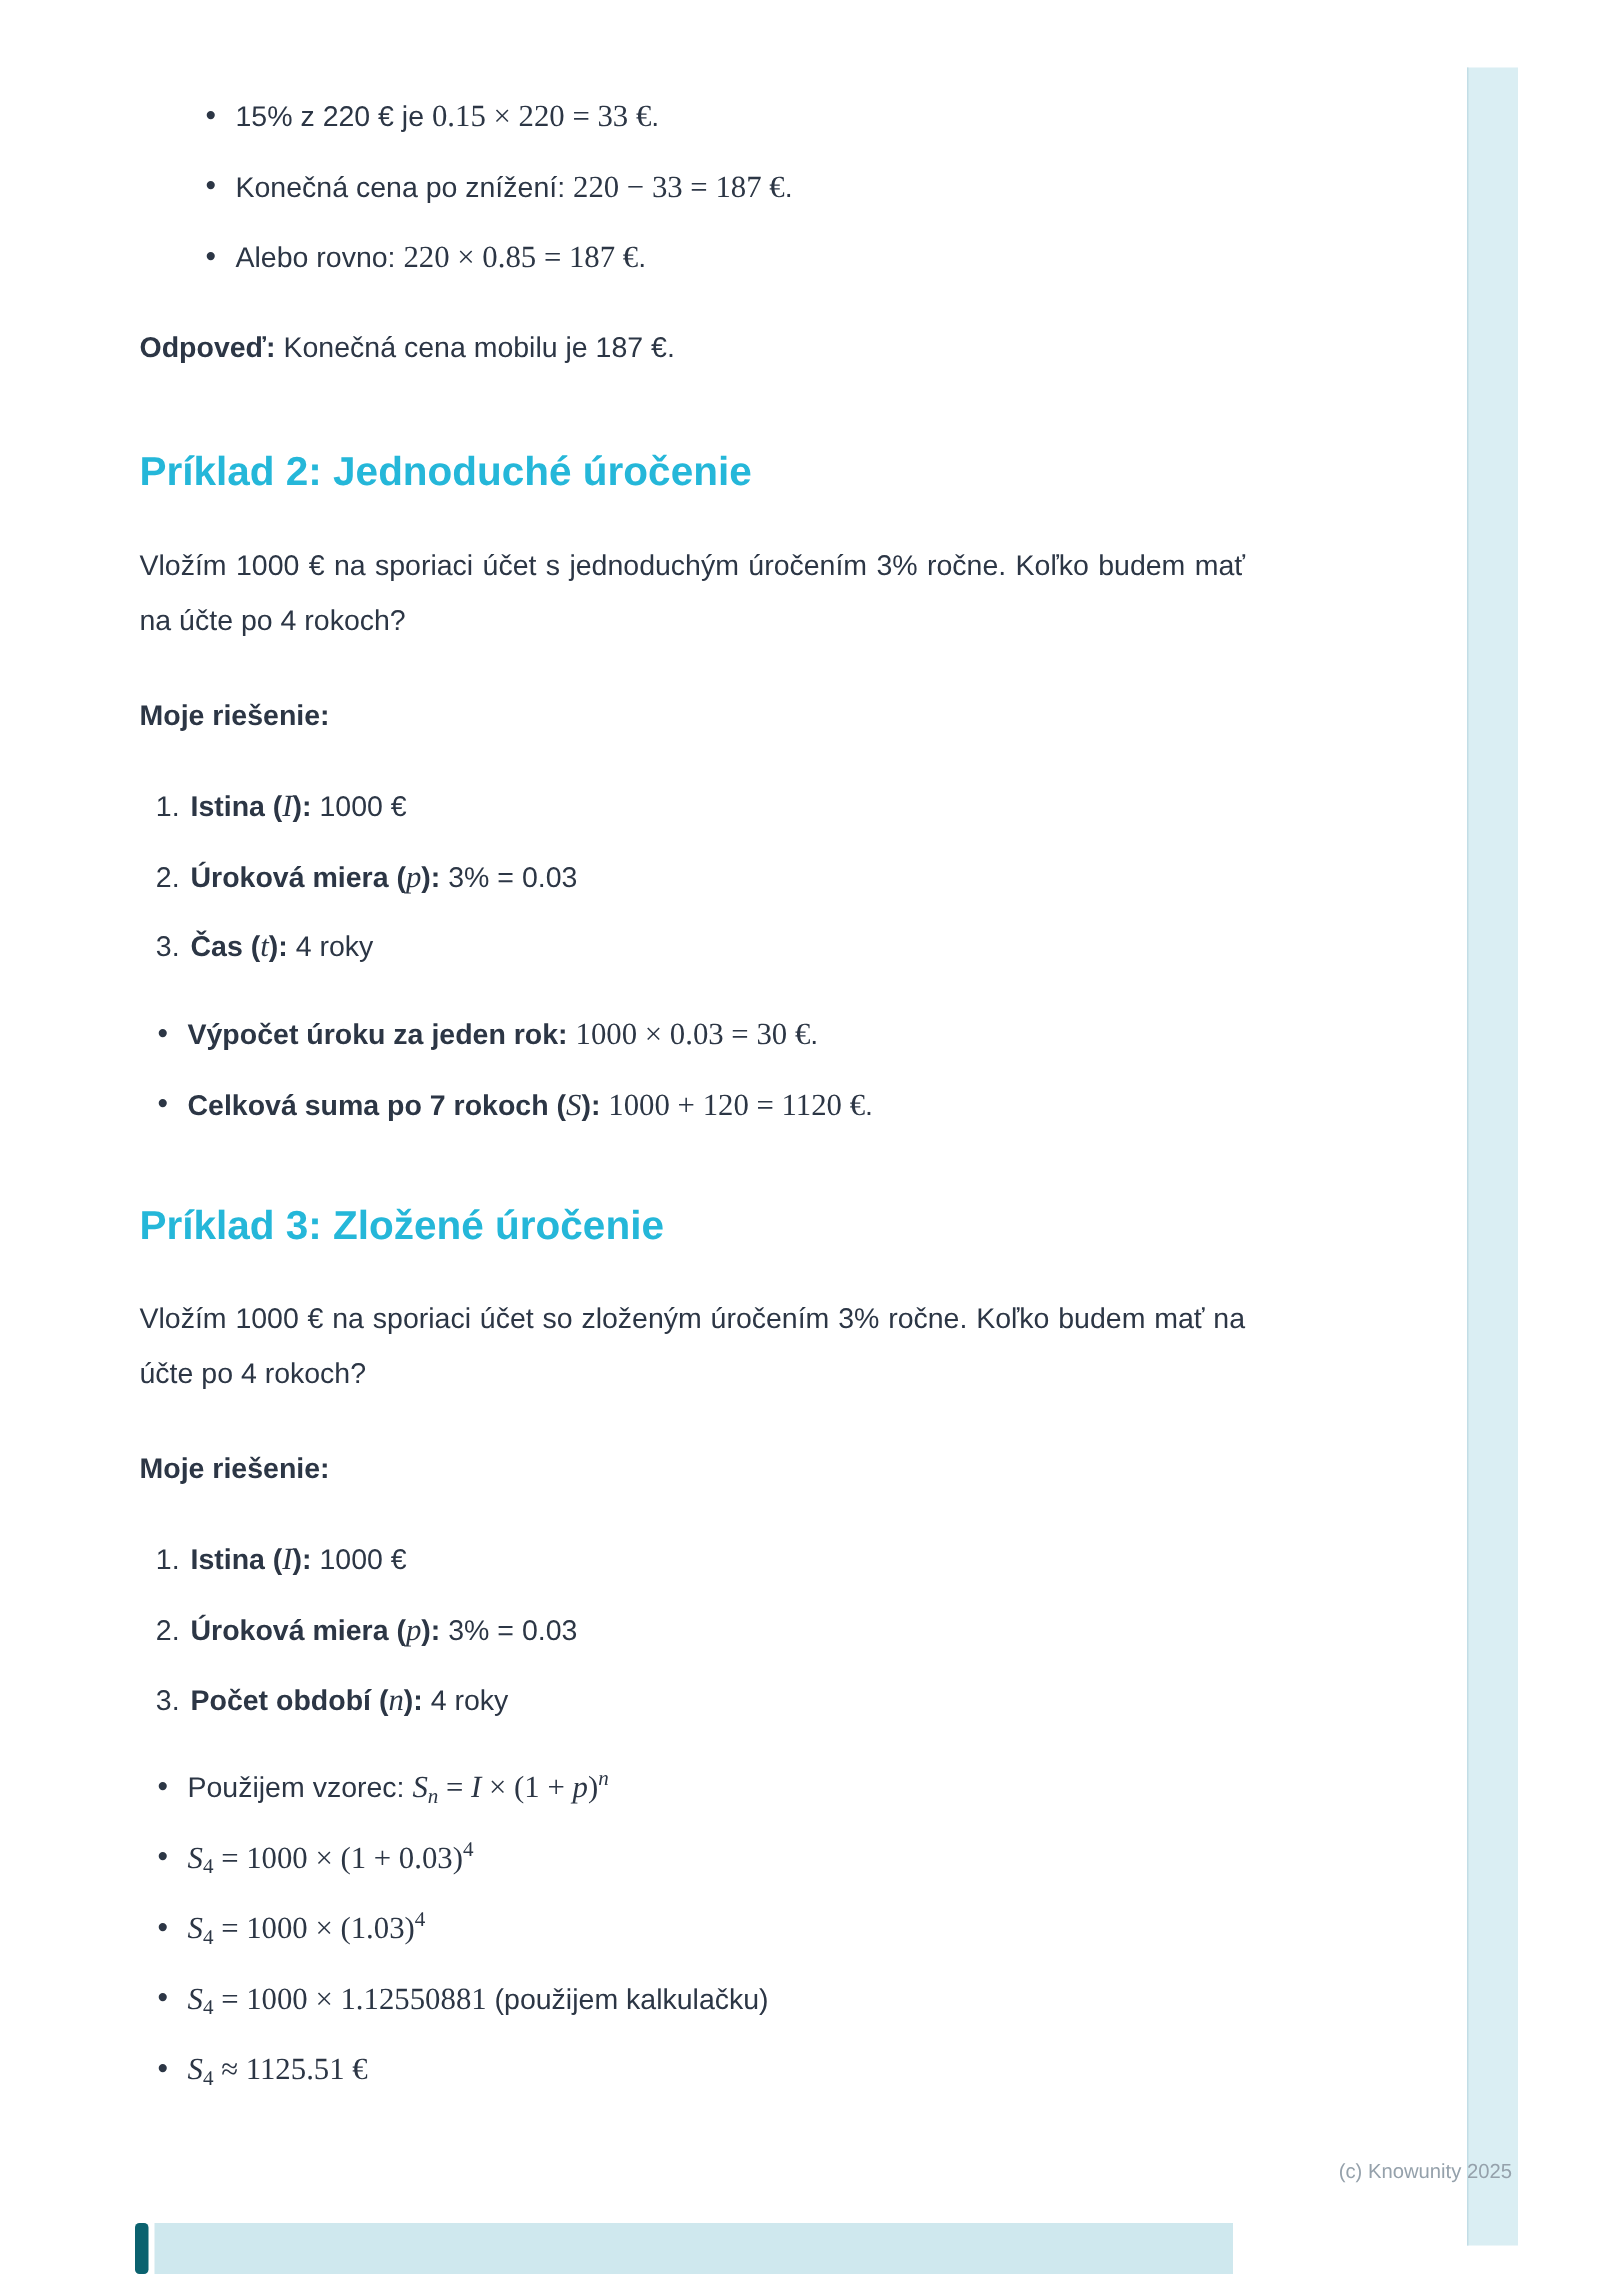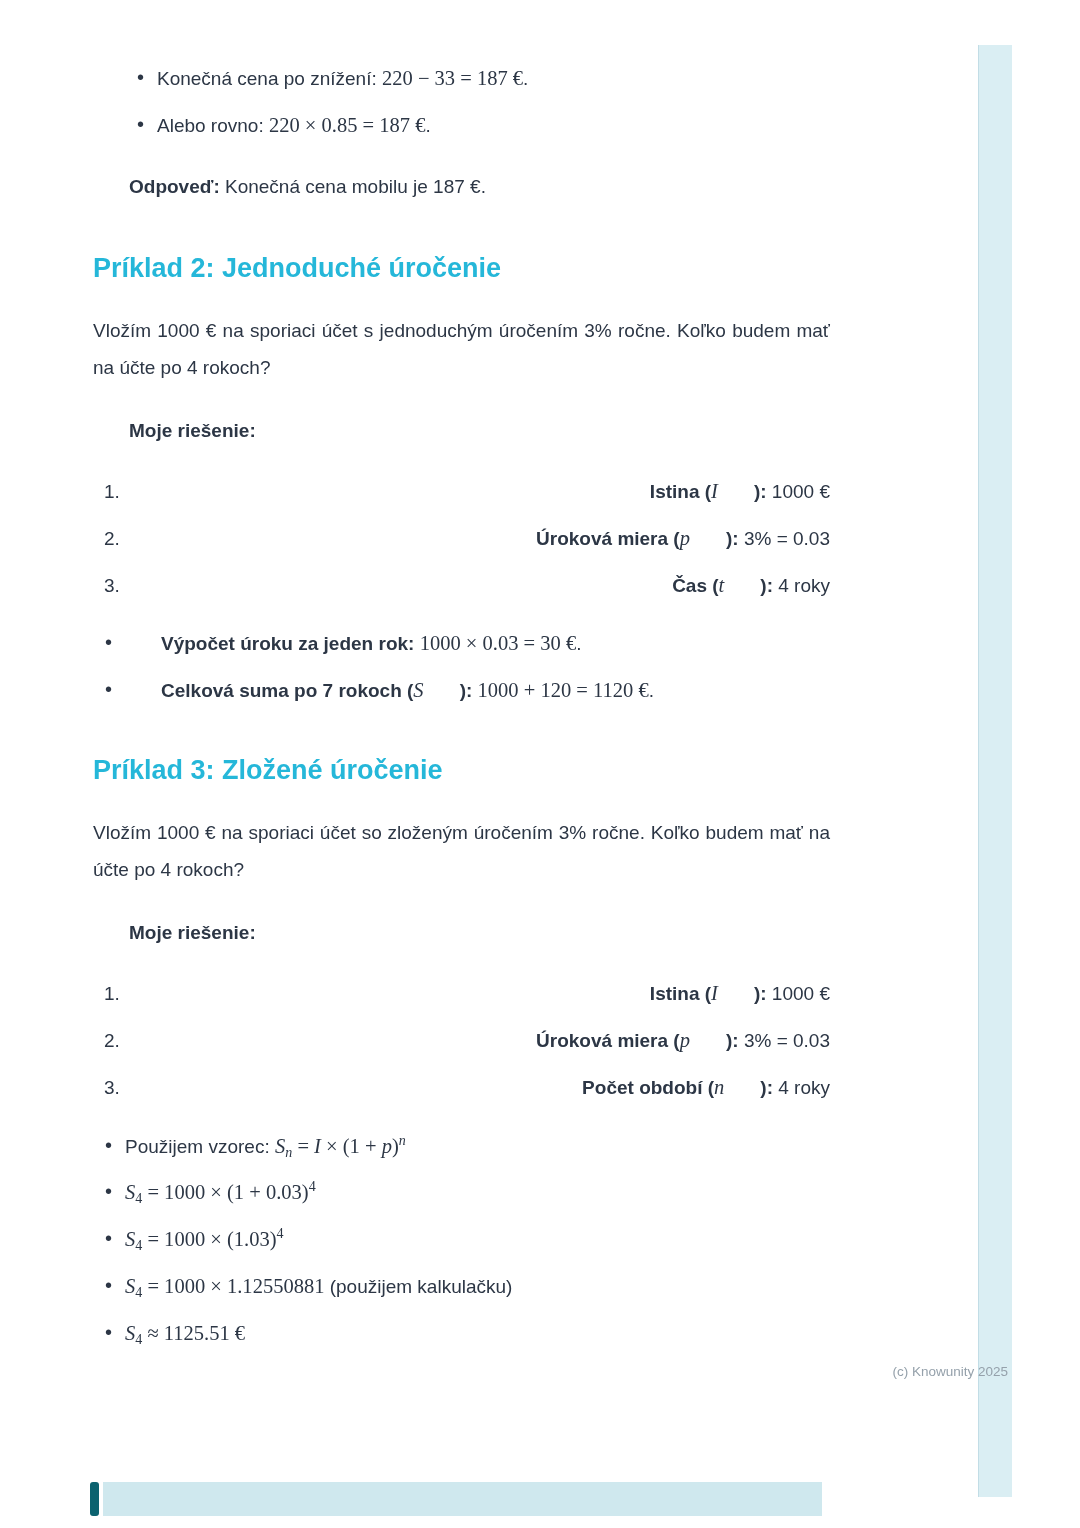--- a/index.html
+++ b/index.html
@@ -31,61 +31,62 @@
   .doc p.just{text-align:justify;}
   .doc ul,.doc ol{margin:26px 0;padding-left:32px;}
   .doc ul{list-style:none;}
   .doc ul.indent{padding-left:64px;}
   .doc li{margin:14px 0;line-height:1.6;position:relative;}
   .doc ul li::before{
     content:"\2022";
     position:absolute;left:-20px;top:-1px;
     font-size:20px;color:var(--text);
   }
-  .doc ol{list-style:decimal;text-align:right;}
+  .doc ol{list-style:decimal;}
   .doc ol li{padding-left:2px;}
 
   .seg-n{font-weight:400;}
-  .seg-b{font-weight:700;margin-left:36px;}
+  .seg-b{font-weight:700;}
   .seg-m{font-family:"Liberation Serif","DejaVu Serif",serif;font-size:1.08em;}
   .seg-mi{font-family:"Liberation Serif","DejaVu Serif",serif;font-style:italic;font-size:1.08em;}
   .seg-sub,.seg-subi,.seg-sup,.seg-supi{
     font-family:"Liberation Serif","DejaVu Serif",serif;
     font-size:0.74em;line-height:0;
   }
   .seg-sub,.seg-subi{vertical-align:-0.28em;}
   .seg-sup,.seg-supi{vertical-align:0.55em;}
   .seg-subi,.seg-supi{font-style:italic;}
 
   .scroll-strip{
     position:absolute;left:978px;top:45px;width:34px;height:1452px;
     background:var(--strip);
     border-left:1px solid #c2dde6;
   }
   .footer-credit{
-    position:absolute;top:1364px;right:72px;
+    position:absolute;top:1440px;right:72px;
     font-size:13.5px;color:var(--muted);
   }
   .quote-bar{
     position:absolute;left:90px;top:1482px;width:742px;height:34px;
   }
   .quote-bar .accent-block{
     position:absolute;left:0;top:0;width:9px;height:34px;
     background:var(--bar-dark);border-radius:3px;
   }
   .quote-bar .light-bar{
     position:absolute;left:13px;top:0;width:719px;height:34px;
     background:var(--bar-light);
   }
 </style>
 </head>
 <body>
 
 <main class="doc">
     <ul class="indent">
+      <li><span class="seg-n">15% z 220 € je </span><span class="seg-m">0.15 × 220 = 33 €</span><span class="seg-n">.</span></li>
       <li><span class="seg-n">Konečná cena po znížení: </span><span class="seg-m">220 − 33 = 187 €</span><span class="seg-n">.</span></li>
       <li><span class="seg-n">Alebo rovno: </span><span class="seg-m">220 × 0.85 = 187 €</span><span class="seg-n">.</span></li>
     </ul>
     <p><span class="seg-b">Odpoveď:</span><span class="seg-n"> Konečná cena mobilu je 187 €.</span></p>
     <h2>Príklad 2: Jednoduché úročenie</h2>
     <p class="just"><span class="seg-n">Vložím 1000 € na sporiaci účet s jednoduchým úročením 3% ročne. Koľko budem mať na účte po 4 rokoch?</span></p>
     <p><span class="seg-b">Moje riešenie:</span></p>
     <ol>
       <li><span class="seg-b">Istina (</span><span class="seg-mi">I</span><span class="seg-b">):</span><span class="seg-n"> 1000 €</span></li>
       <li><span class="seg-b">Úroková miera (</span><span class="seg-mi">p</span><span class="seg-b">):</span><span class="seg-n"> 3% = 0.03</span></li>

